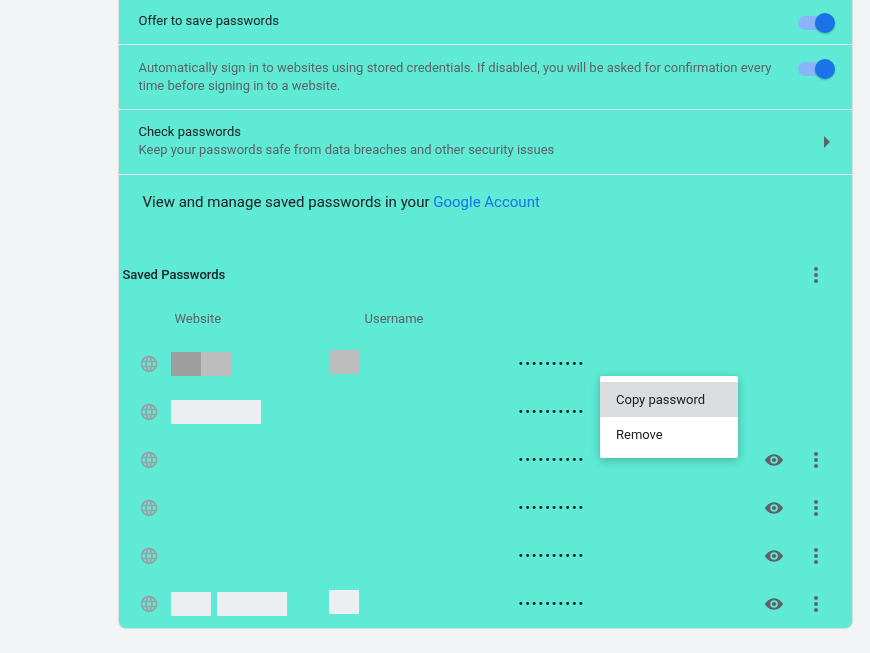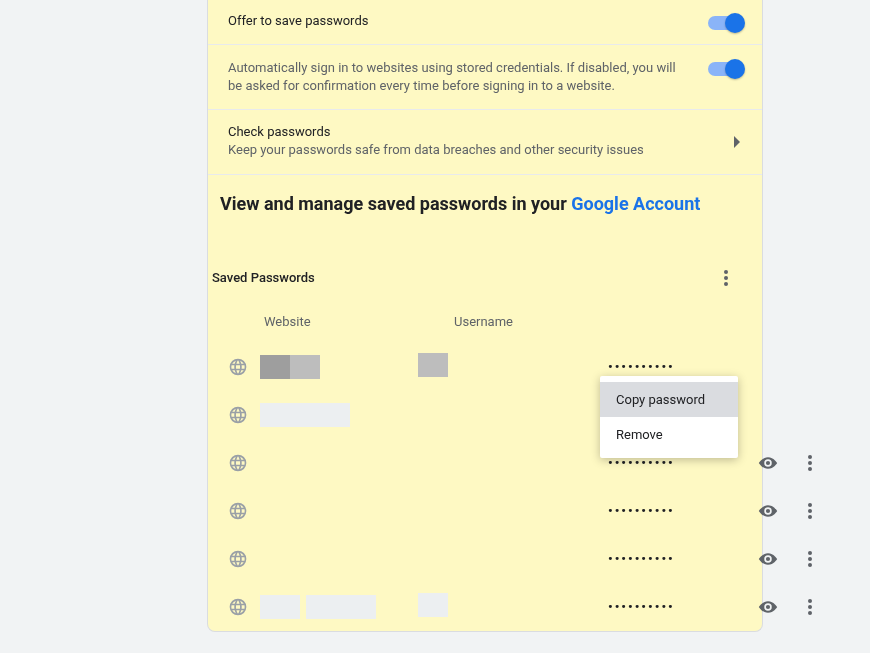--- a/index.html
+++ b/index.html
@@ -6,23 +6,23 @@
   body {
     font-family: Roboto, "Segoe UI", Arial, sans-serif;
     background: #f1f3f4;
     font-size: 13px;
     color: #202124;
     width: 870px;
     height: 653px;
     overflow: hidden;
   }
   .card {
-    background: #fef9c3;
+    background: #5eead4;
     margin: 0 auto;
-    width: 556px;
+    width: 735px;
     border: 1px solid #dadce0;
     border-top: none;
     border-radius: 0 0 8px 8px;
     margin-top: -1px;
     position: relative;
     left: 0;
   }
   .wrapper {
     padding-top: 0;
     padding-left: 100px;
@@ -67,24 +67,23 @@
     border-radius: 50%;
     box-shadow: 0 1px 2px rgba(0,0,0,0.25);
   }
   .chevron {
     flex-shrink: 0;
     align-self: center;
     color: #5f6368;
   }
   .chevron svg { display:block; }
   .manage-row {
-    padding: 18px 20px 20px 12px;
-    font-size: 18px;
-    color: #202124;
-    font-weight: bold;
+    padding: 18px 20px 20px 24px;
+    font-size: 15px;
+    color: #202124;
   }
   .manage-row a {
     color: #1a73e8;
     text-decoration: none;
   }
   .section-header {
     display: flex;
     align-items: center;
     justify-content: space-between;
     padding: 28px 20px 10px 4px;

